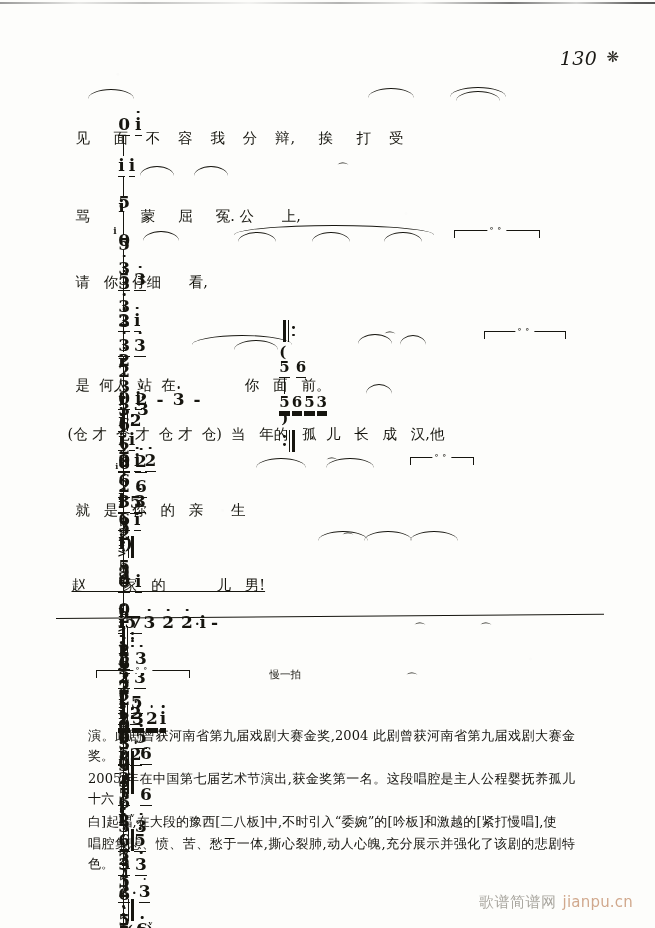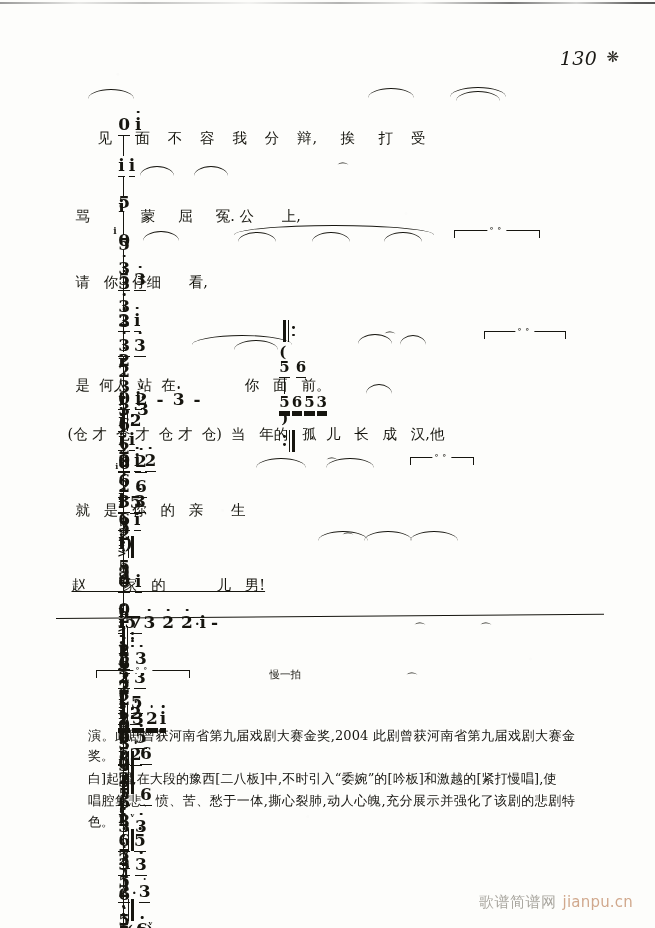--- a/index.html
+++ b/index.html
@@ -315,21 +315,21 @@
         <span class="bar"></span>
         <span class="cell beam1">6</span><span class="sp" style="width:4px"></span><span class="cell beam1">i</span>
         <span class="bar"></span>
       </div>
 
       <div class="slur" style="left:40px; top:-9px; width:46px;"></div>
       <div class="slur" style="left:320px; top:-10px; width:46px;"></div>
       <div class="slur" style="left:402px; top:-11px; width:56px;"></div>
       <div class="slur" style="left:408px; top:-7px; width:44px;"></div>
 
-      <div class="lyricline" style="left:28px; top:33px; letter-spacing:1px;margin-left:22px;">见    面   不   容   我   分   辩,    挨    打   受</div>
+      <div class="lyricline" style="left:28px; top:33px; letter-spacing:1px;">见    面   不   容   我   分   辩,    挨    打   受</div>
     </div>
   </div>
 
   <div class="system" style="top:176px;">
     <div class="row-inner">
       <div class="noteline" style="left:22px; top:0;">
         <span class="cell">5</span>
         <span class="bar"></span>
         <span class="cell">0</span>
         <span class="bar"></span>
@@ -626,20 +626,21 @@
       </div>
       <div class="ornbracket" style="left:48px; top:-2px; width:92px;">
           <span>∘∘</span>
         </div>
       <span class="fermata" style="left:358px; top:0px;">⌒</span>
     </div>
   </div>
 
   <div class="notes-block">
     <p>演。此剧曾获河南省第九届戏剧大赛金奖,2004 此剧曾获河南省第九届戏剧大赛金奖。</p>
+    <p>2005 年在中国第七届艺术节演出,获金奖第一名。这段唱腔是主人公程婴抚养孤儿十六</p>
     <p>白]起唱,在大段的豫西[二八板]中,不时引入“委婉”的[吟板]和激越的[紧打慢唱],使</p>
     <p>唱腔集悲、愤、苦、愁于一体,撕心裂肺,动人心魄,充分展示并强化了该剧的悲剧特色。</p>
   </div>
 
   <div class="watermark">
     <span class="wm-cn">歌谱简谱网</span>
     <span class="wm-en">jianpu.cn</span>
   </div>
 
   <div class="scan-noise"></div>

